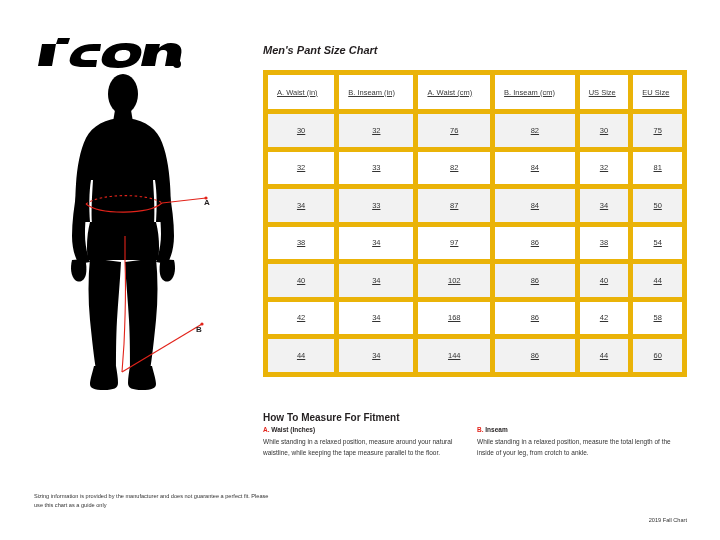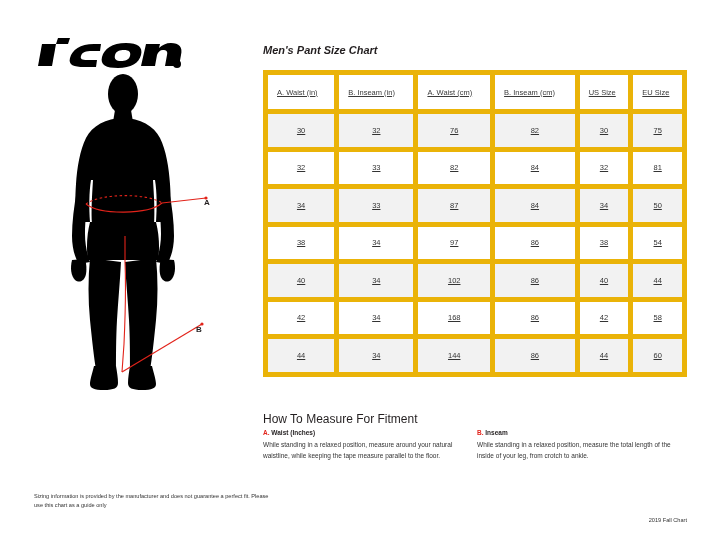--- a/index.html
+++ b/index.html
@@ -91,22 +91,22 @@
   }
 
   
   .howto {
     position: absolute;
     left: 263px;
     top: 412px;
     width: 424px;
   }
   .howto-title {
-    font-size: 12px;
-    font-weight: normal;
+    font-size: 10px;
+    font-weight: bold;
     color: #231f20;
     margin-bottom: 3px;
   }
   .howto-cols {
     display: flex;
     gap: 18px;
   }
   .howto-col { width: 196px; }
   .howto-head {
     font-size: 6.5px;

